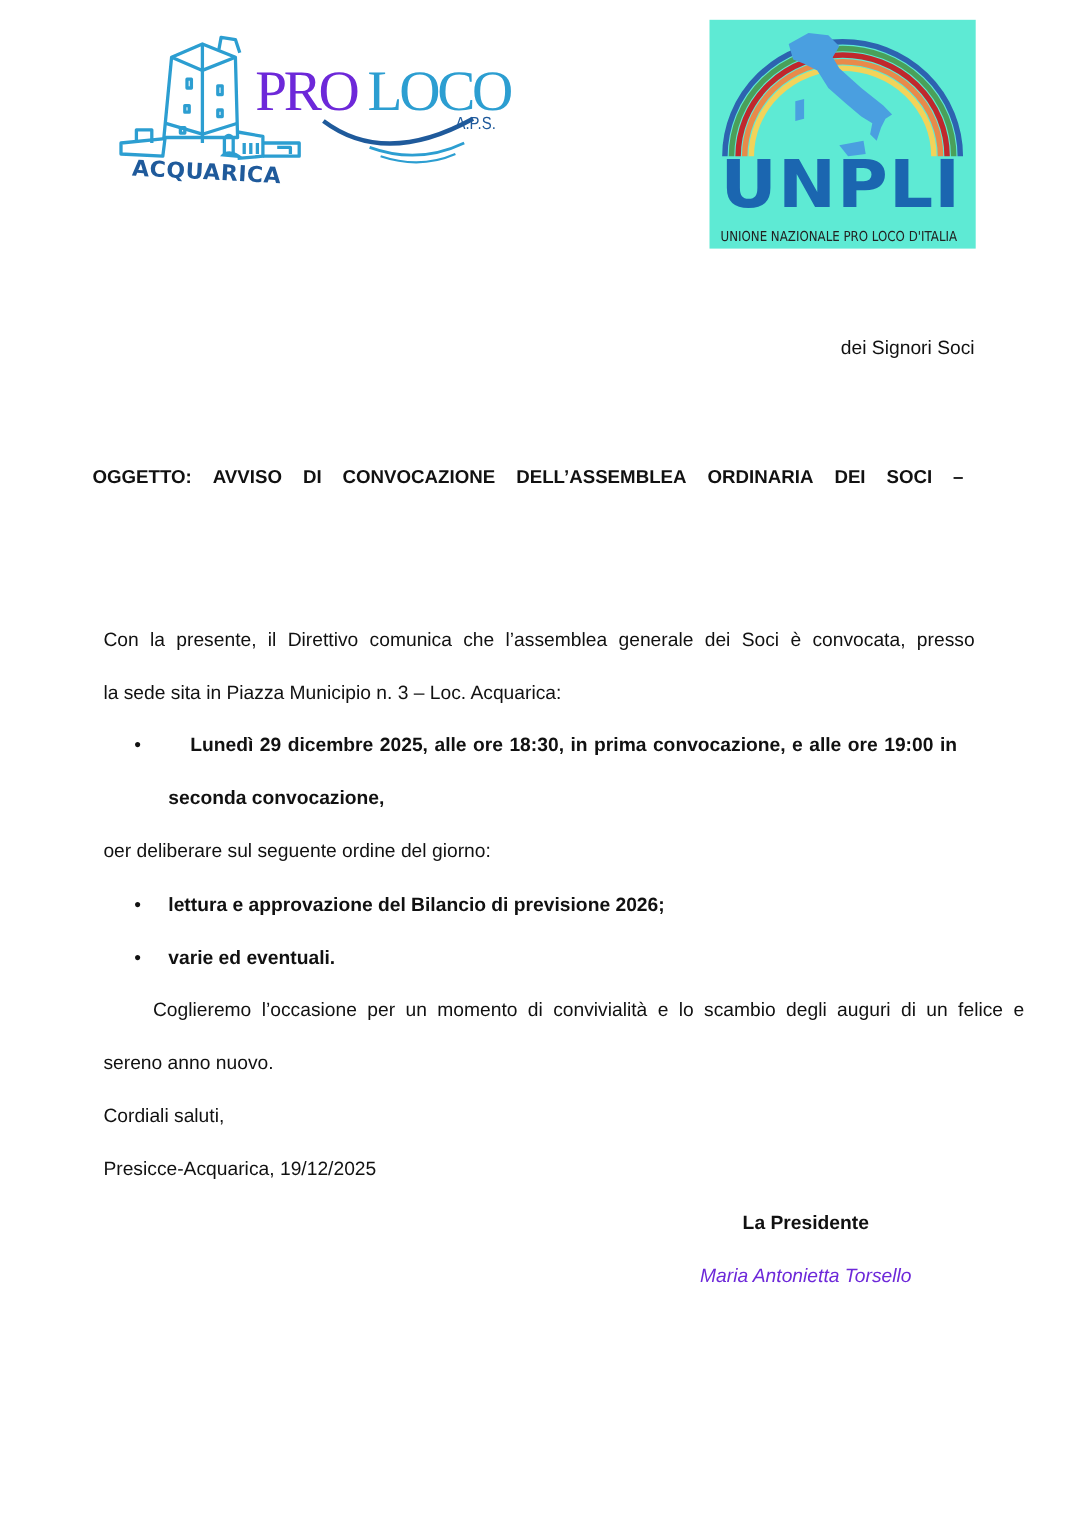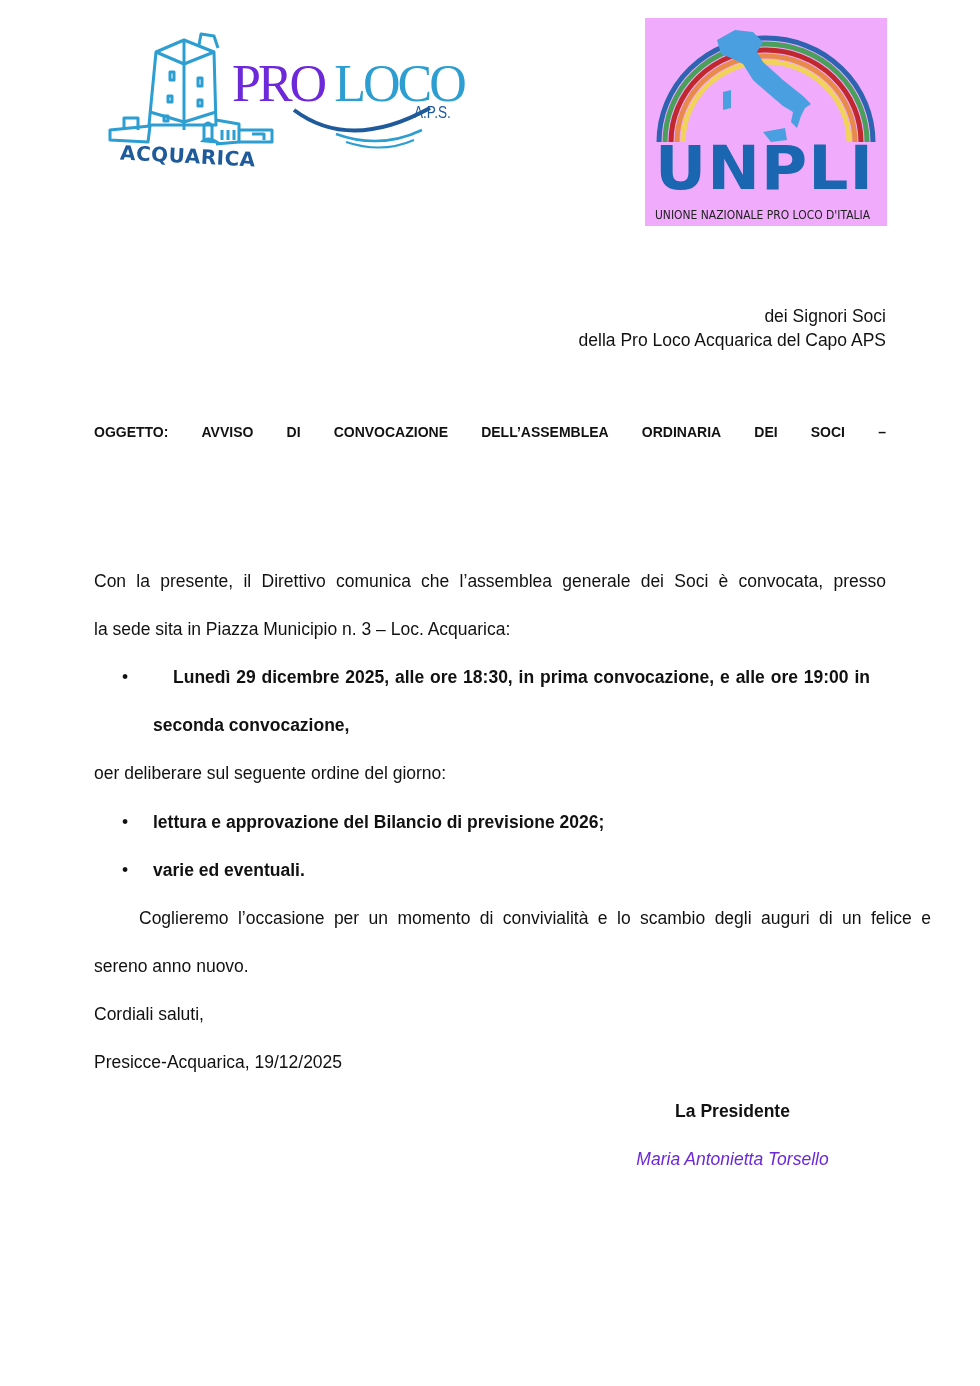--- a/index.html
+++ b/index.html
@@ -27,43 +27,43 @@
     }
     .pl-town {
       position: absolute; left: 16px; top: 114px;
       font-family: "DejaVu Sans", sans-serif; font-weight: bold;
       font-size: 20px; color: #1f5a9b; transform: rotate(3deg); letter-spacing: 0.5px;
     }
 
     
     #unpli-logo {
       left: 645px; top: 18px; width: 242px; height: 208px;
-      background: #f0abfc;
+      background: #5eead4;
     }
     .unpli-word {
       position: absolute; left: 10px; top: 120px;
       font-family: "DejaVu Sans", sans-serif; font-weight: bold;
       font-size: 60px; color: #1b66b0; letter-spacing: 1px; line-height: 1;
       transform: scaleX(1.05); transform-origin: left;
     }
     .unpli-sub {
       position: absolute; left: 10px; top: 189px; width: 224px;
       font-family: "DejaVu Sans", sans-serif; font-size: 12.5px;
       color: #222; white-space: nowrap; transform: scaleX(0.86); transform-origin: left;
     }
 
     
     .body-text { font-size: 17.5px; line-height: 24px; }
     .addressee {
       right: 94px; top: 304px; text-align: right;
     }
     .addressee div { height: 24px; }
     .subject {
-      left: 94px; top: 424px; width: 792px;
-      font-weight: bold; font-size: 14px;
+      left: 84px; top: 424px; width: 792px;
+      font-weight: bold; font-size: 17px;
     }
     .subject-line1 {
       display: flex; justify-content: space-between; height: 24px;
     }
     .subject-line2 { margin-top: 24px; height: 24px; }
     .line { position: absolute; left: 94px; height: 24px; white-space: nowrap; }
     .bullet-line { position: absolute; left: 94px; width: 792px; height: 24px; white-space: nowrap; font-weight: bold; }
     .bullet-dot { position: absolute; left: 28px; top: 0; font-weight: normal; }
     .bullet-text { position: absolute; left: 59px; top: 0; }
     .justified {
@@ -129,21 +129,20 @@
     <path d="M72 22 L90 12 L108 14 L118 24 L112 34 L118 44 L138 62 L158 78 L166 86 L160 90 L156 98 L152 110 L146 104 L148 94 L138 88 L124 76 L108 62 L98 46 L86 40 L76 36 Z" fill="#4a9fe0"></path>
     <path d="M78 74 L86 72 L86 90 L78 92 Z" fill="#4a9fe0"></path>
     <path d="M118 114 L140 110 L142 122 L126 124 Z" fill="#4a9fe0"></path>
   </svg>
   <div class="unpli-word">UNPLI</div>
   <div class="unpli-sub">UNIONE NAZIONALE PRO LOCO D'ITALIA</div>
 </div>
 
 <div class="abs addressee body-text">
   <div>dei Signori Soci</div>
-  <div>della Pro Loco Acquarica del Capo APS</div>
 </div>
 
 <div class="abs subject">
   <div class="subject-line1">
     <span>OGGETTO:</span>
     <span>AVVISO</span>
     <span>DI</span>
     <span>CONVOCAZIONE</span>
     <span>DELL’ASSEMBLEA</span>
     <span>ORDINARIA</span>

